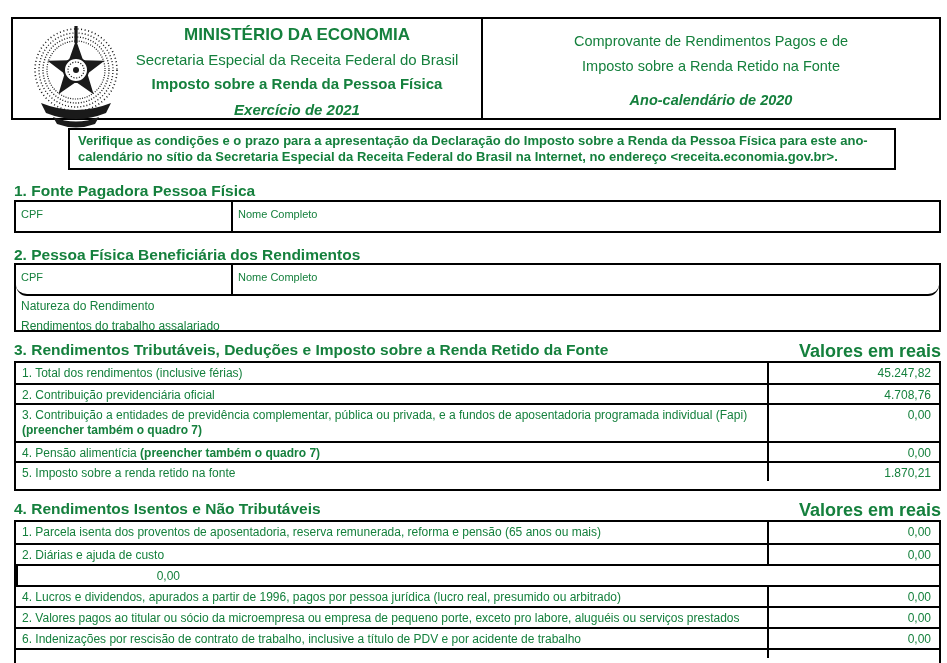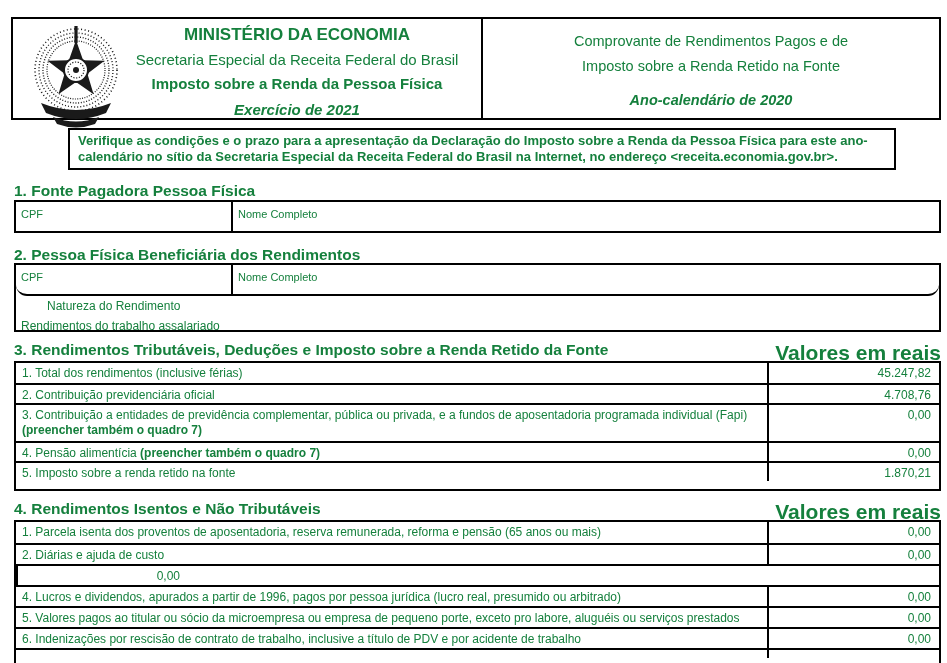--- a/index.html
+++ b/index.html
@@ -36,36 +36,36 @@
     position: absolute; left: 68px; top: 128px; width: 828px; height: 42px;
     border: 2px solid #000;
     font-size: 13px; font-weight: bold; line-height: 16px;
     padding: 3px 8px;
   }
 
   
   .sec-title { position: absolute; left: 14px; font-size: 15.5px; font-weight: bold; }
   .sec-head { position: absolute; left: 14px; right: 6px; display: flex; justify-content: space-between; }
   .sec-head .t { font-size: 15.5px; font-weight: bold; }
-  .sec-head .v { font-size: 21px; font-weight: bold; }
+  .sec-head .v { font-size: 18px; font-weight: bold; }
 
   
   .tbl { position: absolute; left: 14px; width: 927px; border: 2px solid #000; background: #fff; }
   .flabel { font-size: 11px; }
   .cpf-row { display: flex; border-radius: 11px; }
   .cpf-cell { width: 217px; border-right: 2px solid #000; padding: 2px 5px; }
   .name-cell { flex: 1; padding: 2px 5px; }
 
   .s1 { top: 200px; height: 33px; }
   .s1 .cpf-row { height: 29px; }
 
   .s2 { top: 263px; height: 69px; }
   .s2 .cpf-row { height: 31px; border-bottom: 2px solid #000; }
   .nature-cell { padding: 3px 5px; font-size: 12px; }
-  .nature-label { display: block; margin-left: 26px; }
+  .nature-label { display: block; }
   .nature-value { display: block; margin-top: 6px; }
 
   .s3 { top: 361px; height: 130px; }
   .s4 { top: 520px; height: 143px; border-bottom: none; }
 
   .trow { display: flex; }
   .trow + .trow { border-top: 2px solid #000; }
   .trow .lbl { flex: 1; padding: 3px 6px 0 6px; font-size: 12px; line-height: 15px; }
   .trow .val { width: 172px; border-left: 2px solid #000; text-align: right; padding: 3px 8px 0 4px; font-size: 12px; }
   .h20 { height: 20px; }
@@ -194,21 +194,21 @@
       <div class="val">0,00</div>
     </div>
     <div class="trow h21">
       <div class="val">0,00</div>
     </div>
     <div class="trow h21">
       <div class="lbl"><span>4. Lucros e dividendos, apurados a partir de 1996, pagos por pessoa jurídica (lucro real, presumido ou arbitrado)</span></div>
       <div class="val">0,00</div>
     </div>
     <div class="trow h21">
-      <div class="lbl"><span>5. Valores pagos ao titular ou sócio da microempresa ou empresa de pequeno porte, exceto pro labore, aluguéis ou serviços prestados</span></div>
+      <div class="lbl"><span>2. Valores pagos ao titular ou sócio da microempresa ou empresa de pequeno porte, exceto pro labore, aluguéis ou serviços prestados</span></div>
       <div class="val">0,00</div>
     </div>
     <div class="trow h21">
       <div class="lbl"><span>6. Indenizações por rescisão de contrato de trabalho, inclusive a título de PDV e por acidente de trabalho</span></div>
       <div class="val">0,00</div>
     </div>
     <div class="trow h10">
       <div class="lbl"></div>
       <div class="val"></div>
     </div>

